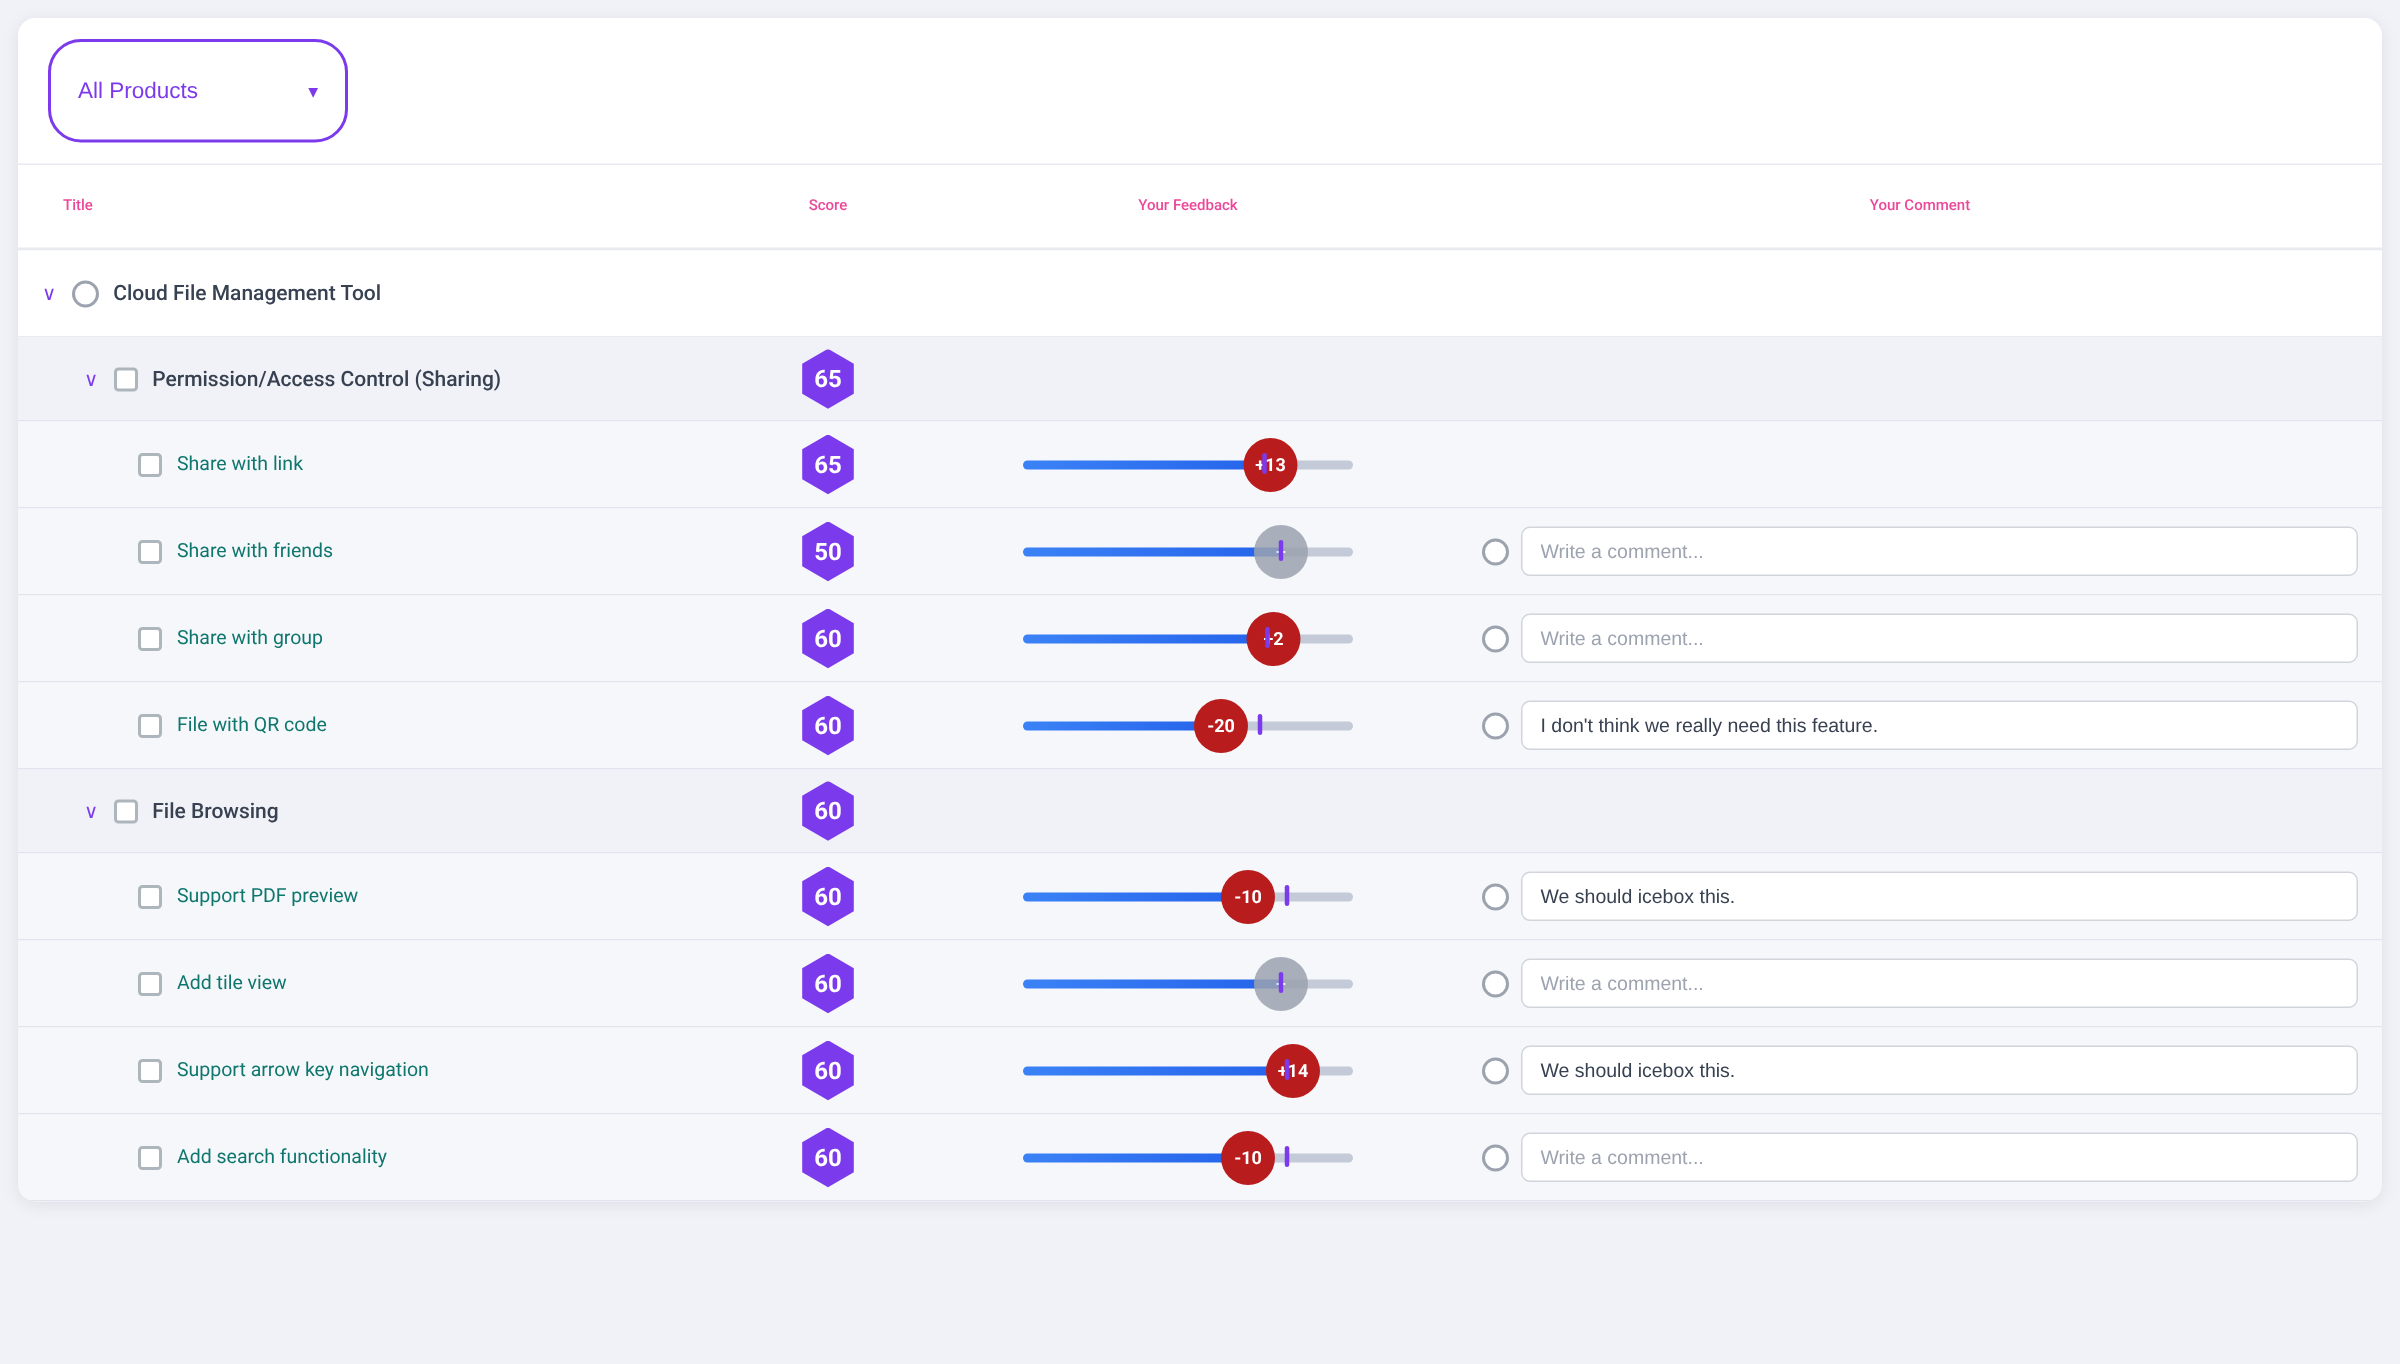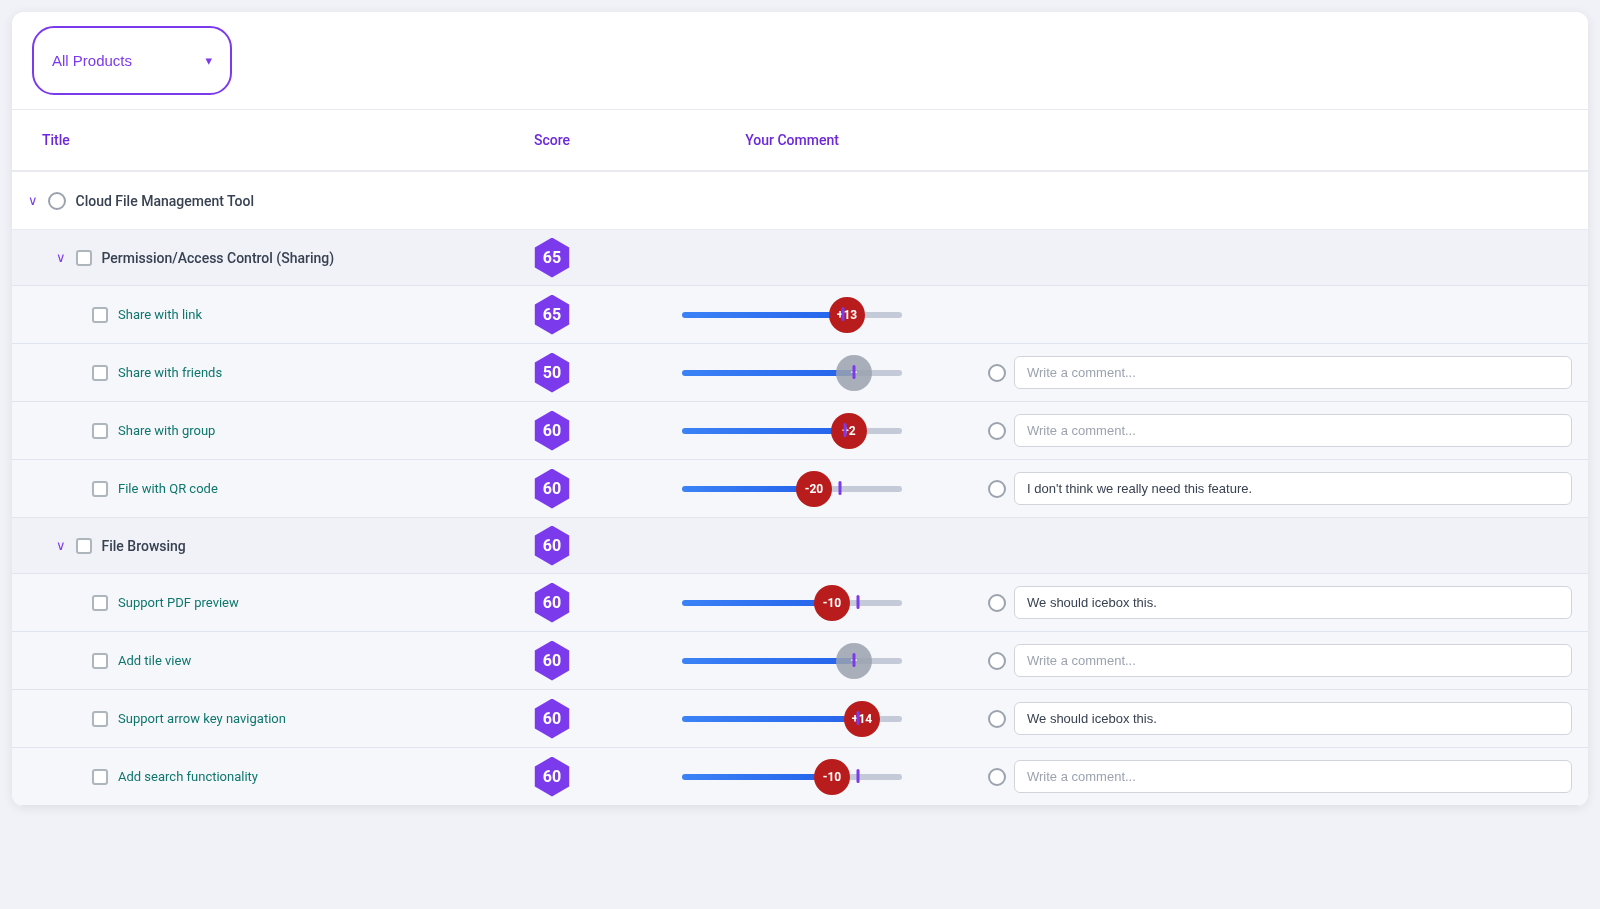--- a/index.html
+++ b/index.html
@@ -45,23 +45,23 @@
       width: 100%;
     }
     .table-header {
       display: grid;
       grid-template-columns: 480px 120px 360px 1fr;
       background: #fff;
       border-bottom: 2px solid #e8eaf0;
     }
     .table-header-cell {
       padding: 22px 16px;
-      font-size: 14px;
+      font-size: 10px;
       font-weight: 500;
-      color: #6d28d9;
+      color: #ec4899;
       text-align: center;
     }
     .table-header-cell:first-child { text-align: left; padding-left: 30px; }
 
     
     .group-header-row {
       display: grid;
       grid-template-columns: 480px 120px 360px 1fr;
       background: #fff;
       border-bottom: 1px solid #e8eaf0;
@@ -255,20 +255,21 @@
       <span>All Products</span>
       <span class="dropdown-arrow">▾</span>
     </button>
   </div>
 
   <div class="table-container">
 
     <div class="table-header">
       <div class="table-header-cell">Title</div>
       <div class="table-header-cell">Score</div>
+      <div class="table-header-cell">Your Feedback</div>
       <div class="table-header-cell">Your Comment</div>
     </div>
 
     <div class="group-header-row">
       <div class="group-header-cell">
         <span class="chevron">∨</span>
         <span class="circle-outline"></span>
         <span>Cloud File Management Tool</span>
       </div>
       <div></div>

